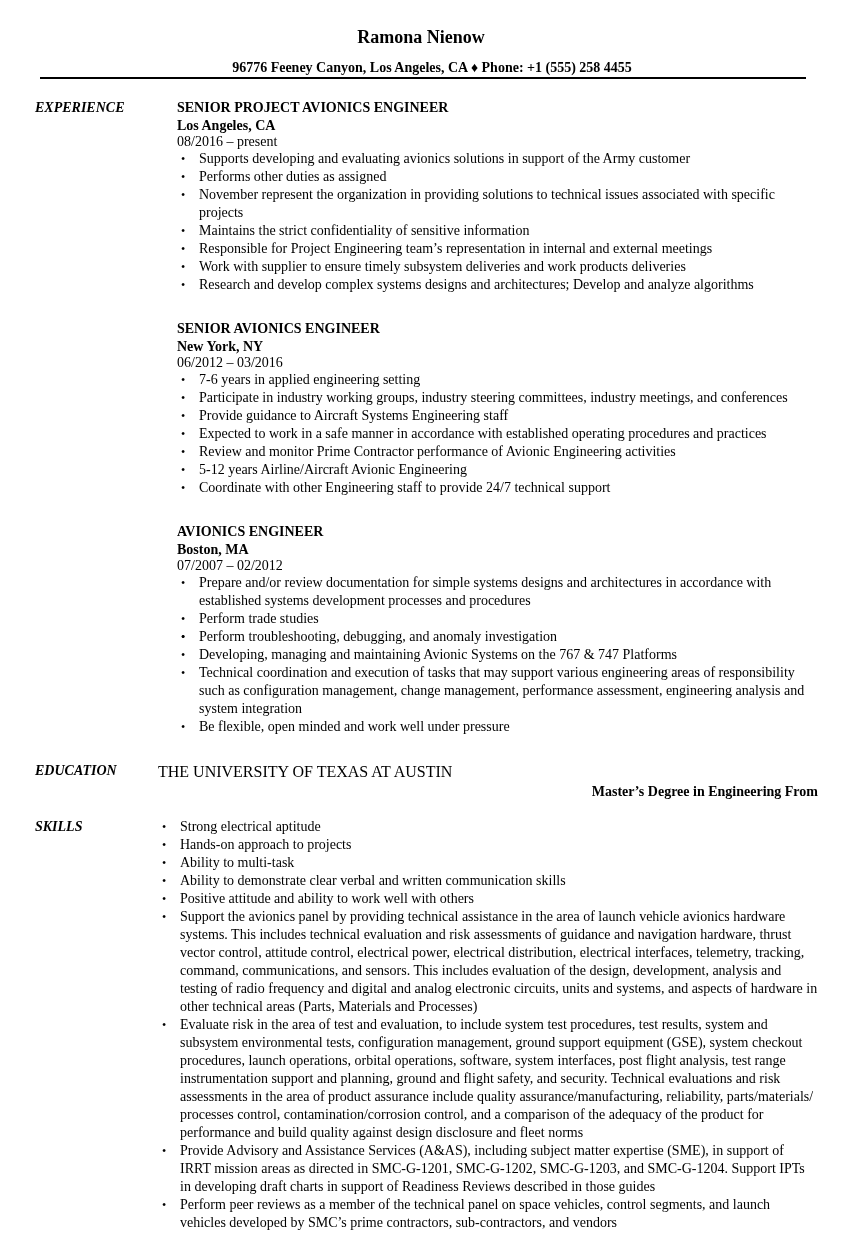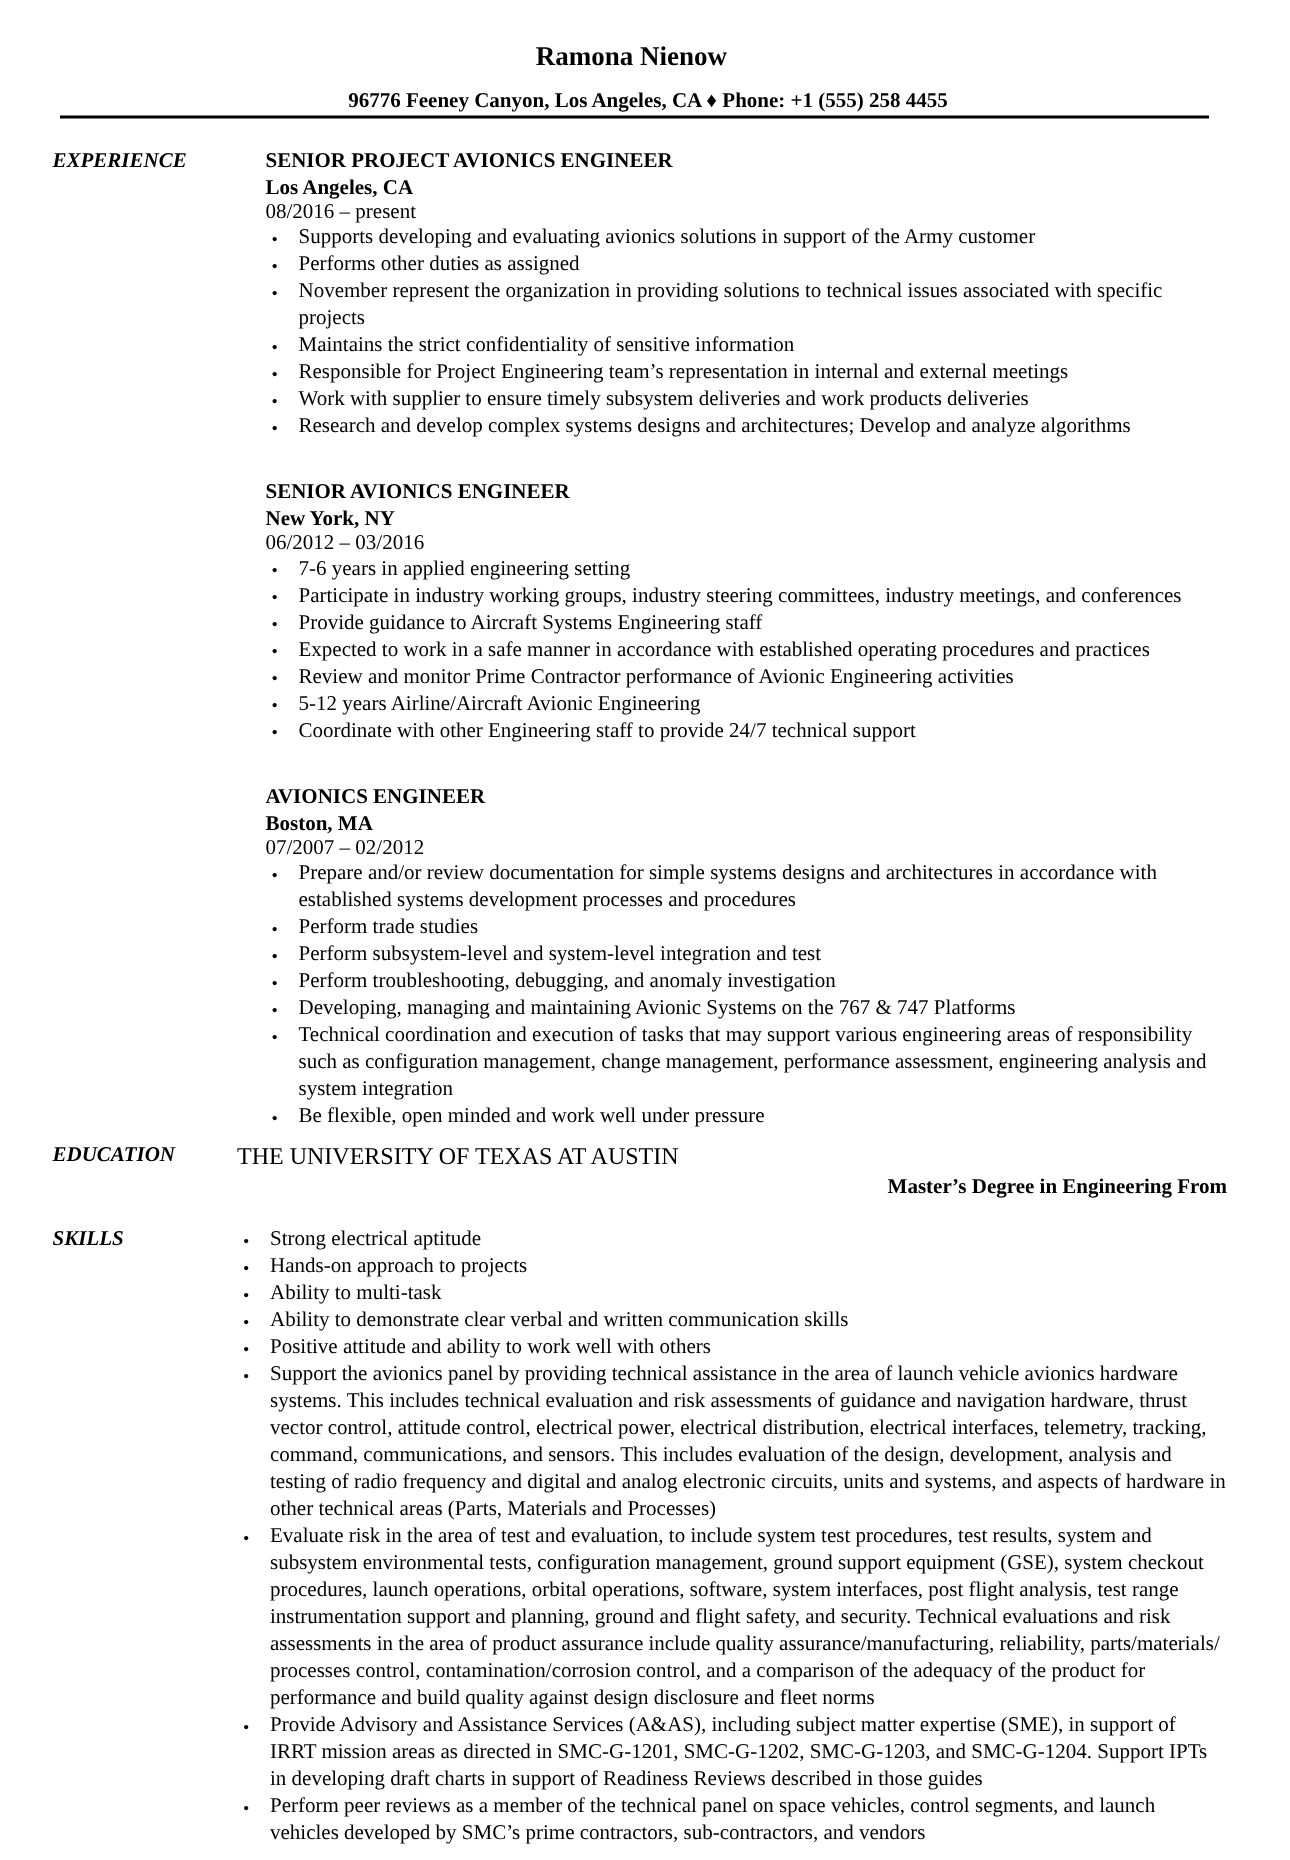--- a/index.html
+++ b/index.html
@@ -80,21 +80,21 @@
       </ul>
     </div>
 
     <div class="job">
       <div class="job-title">AVIONICS ENGINEER</div>
       <div class="job-location">Boston, MA</div>
       <div class="job-dates">07/2007 – 02/2012</div>
       <ul>
         <li><span class="bullet">•</span><span>Prepare and/or review documentation for simple systems designs and architectures in accordance with established systems development processes and procedures</span></li>
         <li><span class="bullet">•</span><span>Perform trade studies</span></li>
-        <li><span class="bullet">•</span><span>Perform subsystem-level and system-level integration and test</span></li>
+        <li><span class="bullet">•</span></li>
         <li><span class="bullet">•</span><span>Perform troubleshooting, debugging, and anomaly investigation</span></li>
         <li><span class="bullet">•</span><span>Developing, managing and maintaining Avionic Systems on the 767 &amp; 747 Platforms</span></li>
         <li><span class="bullet">•</span><span>Technical coordination and execution of tasks that may support various engineering areas of responsibility such as configuration management, change management, performance assessment, engineering analysis and system integration</span></li>
         <li><span class="bullet">•</span><span>Be flexible, open minded and work well under pressure</span></li>
       </ul>
     </div>
 
   </div>
 </div>
 

